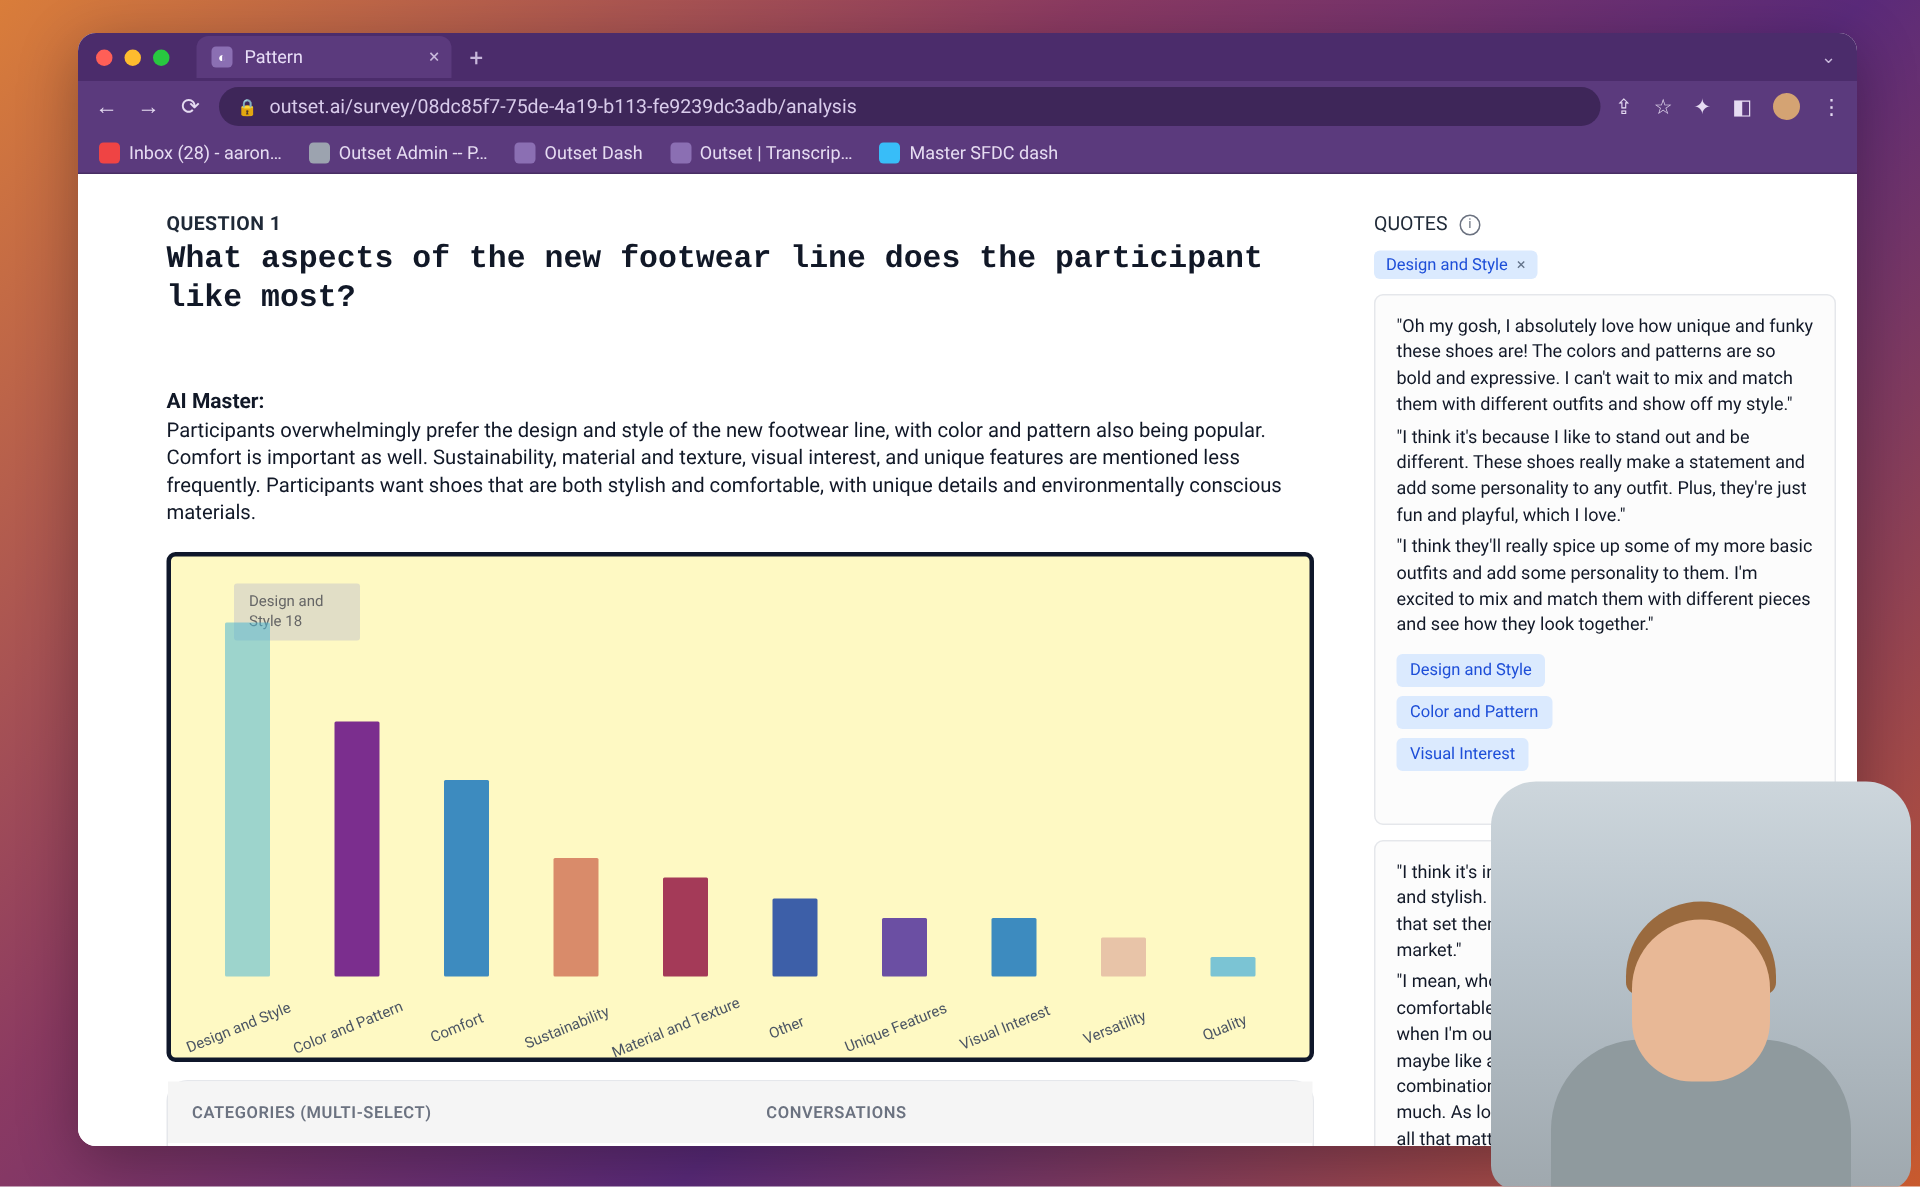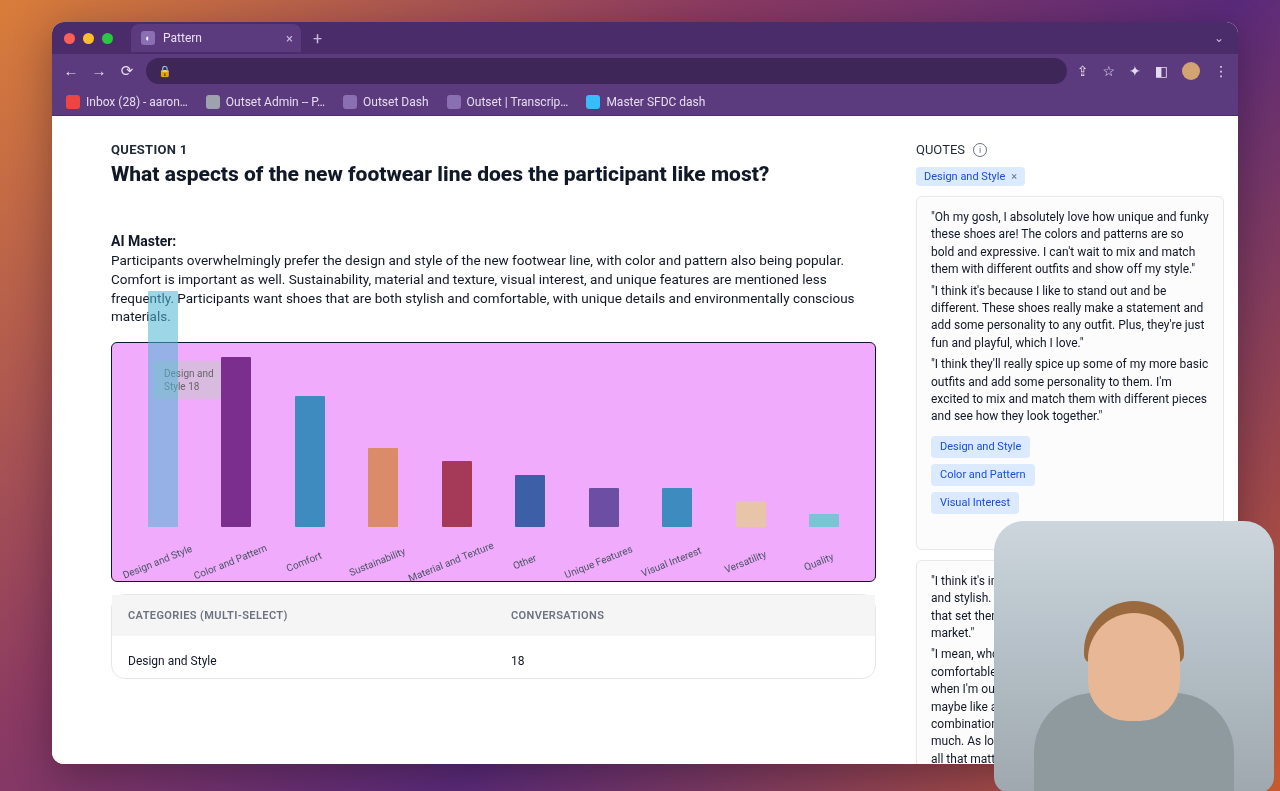--- a/index.html
+++ b/index.html
@@ -108,30 +108,30 @@
     flex:1;
     padding: 26px 30px 0 30px;
     overflow:hidden;
   }
   .right {
     width: 332px;
     padding: 26px 14px 0 10px;
     overflow:hidden;
   }
   .q-label { font-size:13px; font-weight:700; color:#1f2937; letter-spacing:0.3px;}
-  .q-title { font-size:21px; font-weight:800; color:#111827; margin-top:4px; line-height:1.25;}
+  .q-title { font-size:21px; font-weight:800; color:#111827; margin-top:4px; line-height:1.25;font-family:Liberation Mono, monospace;}
   .ai-summary-label { font-size:14px; font-weight:700; margin-top:46px; color:#111827;}
   .ai-summary-text { font-size:13.5px; color:#111827; margin-top:2px; line-height:1.38;}
   .chart-card {
     margin-top:16px;
-    border:1px solid #0f172a;
+    border:3px solid #0f172a;
     border-radius:6px;
-    height:240px;
+    height:340px;
     position:relative;
-    background:#f0abfc;
+    background:#fef9c3;
   }
   .chart-tooltip {
     position:absolute;
     left:42px; top:18px;
     background:rgba(200,200,200,0.55);
     color:#666;
     font-size:10px;
     padding:6px 10px;
     border-radius:2px;
     line-height:1.3;
@@ -270,20 +270,21 @@
     <span class="tab-plus">+</span>
     <span class="dropdown">⌄</span>
   </div>
 
   <div class="urlbar">
     <span class="nav-btn">←</span>
     <span class="nav-btn">→</span>
     <span class="nav-btn">⟳</span>
     <div class="url-field">
       <span class="url-lock">🔒</span>
+      <span>outset.ai/survey/08dc85f7-75de-4a19-b113-fe9239dc3adb/analysis</span>
     </div>
     <div class="url-actions">
       <span>⇪</span>
       <span>☆</span>
       <span>✦</span>
       <span>◧</span>
       <span class="avatar-icon"></span>
       <span>⋮</span>
     </div>
   </div>

